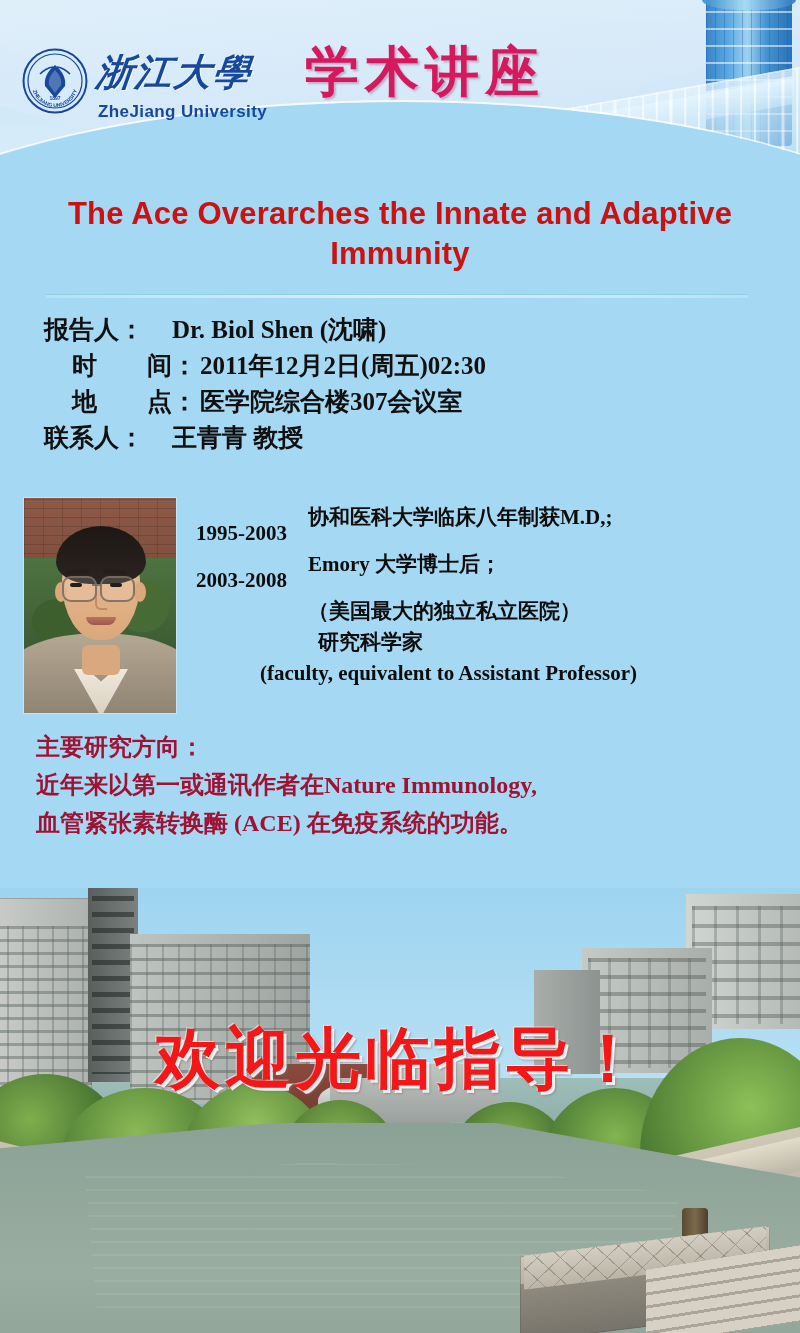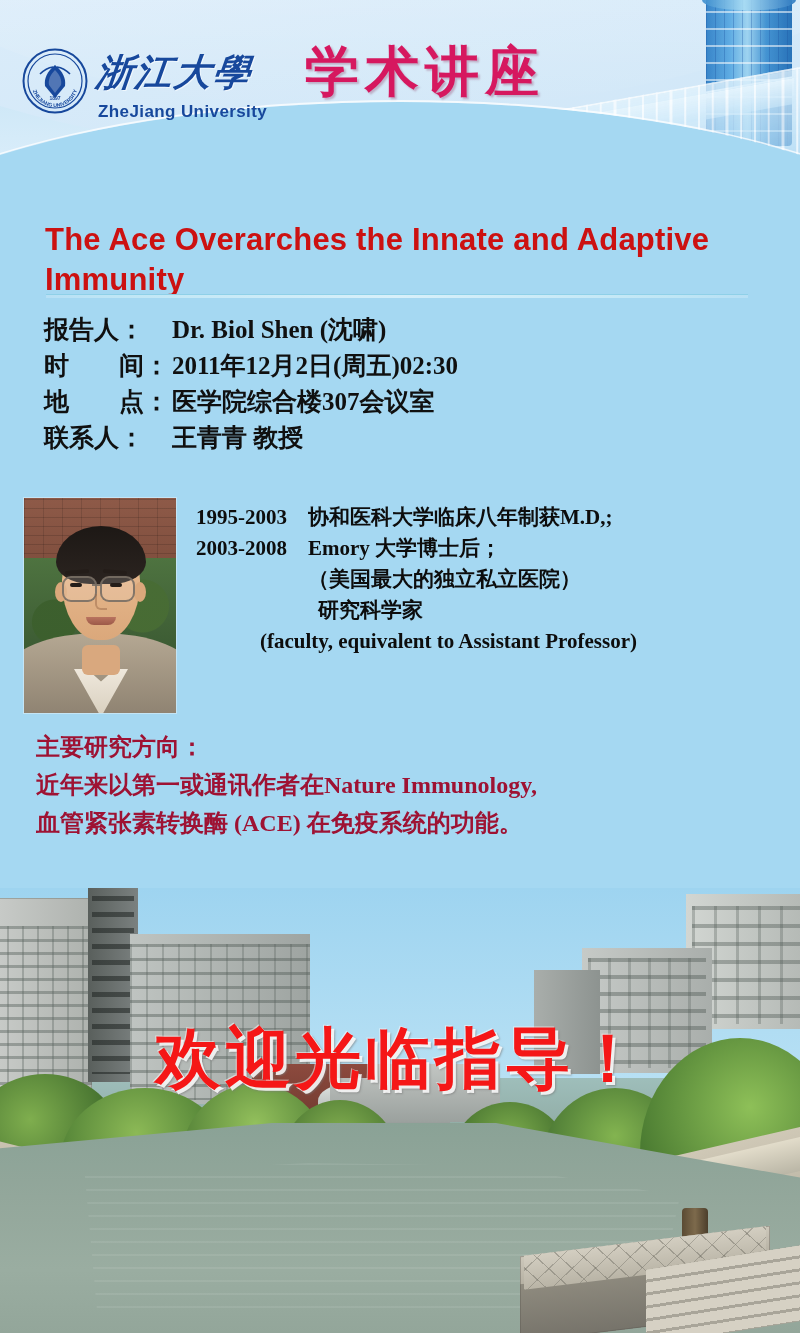--- a/index.html
+++ b/index.html
@@ -128,43 +128,43 @@
     text-shadow:2px 2px 2px rgba(120,0,50,.25);
   }
 
   
   .body-bg{
     position:absolute; left:0; top:168px; width:800px; height:740px;
     background:#a5d8f2;
   }
 
   .talk-title{
-    position:absolute; left:45px; top:220px; width:710px;
-    text-align:left;
+    position:absolute; left:45px; top:194px; width:710px;
+    text-align:center;
     font-family:"Liberation Sans", sans-serif;
     font-size:31px; font-weight:bold; line-height:40px;
     color:#cc1111;
     letter-spacing:.2px;
   }
   .title-rule{
     position:absolute; left:46px; top:294px; width:702px; height:3px;
     background:linear-gradient(90deg,rgba(255,255,255,.2),#bfe6f5 10%,#d8f0fa 50%,#bfe6f5 90%,rgba(255,255,255,.2));
     border-top:1px solid #8fd0e8;
   }
 
   
   .info{
     position:absolute; left:44px; top:312px; width:700px;
     font-family:"Liberation Serif", serif;
     font-size:25px; font-weight:bold; color:#101010;
     line-height:36px;
   }
   .info-row{ display:flex; align-items:baseline; white-space:nowrap; }
   .info-label{ width:128px; flex:0 0 128px; letter-spacing:0; }
-  .info-label.spaced{ letter-spacing:0; }
+  .info-label.spaced{ letter-spacing:0;margin-left:28px; }
   .info-value{ }
 
   
   .portrait{
     position:absolute; left:24px; top:498px; width:152px; height:215px;
     overflow:hidden;
     background:#6a5a46;
     box-shadow:0 0 0 1px rgba(255,255,255,.35);
   }
   .p-bg-brick{
@@ -250,21 +250,21 @@
   }
 
   
   .bio{
     position:absolute; left:196px; top:502px; width:604px;
     font-family:"Liberation Serif", serif;
     font-size:21px; font-weight:bold; color:#0d0d0d;
     line-height:31px;
   }
   .bio-row{ display:flex; white-space:nowrap; }
-  .bio-year{ width:112px; flex:0 0 112px; }
+  .bio-year{ width:112px; flex:0 0 112px;margin-top:16px; }
   .bio-text{ }
   .bio-ind1{ padding-left:112px; }
   .bio-ind2{ padding-left:122px; }
   .bio-ind3{ padding-left:64px; }
 
   
   .research{
     position:absolute; left:36px; top:728px; width:740px;
     font-family:"Liberation Serif", serif;
     font-size:24px; font-weight:bold; color:#9e1233;

